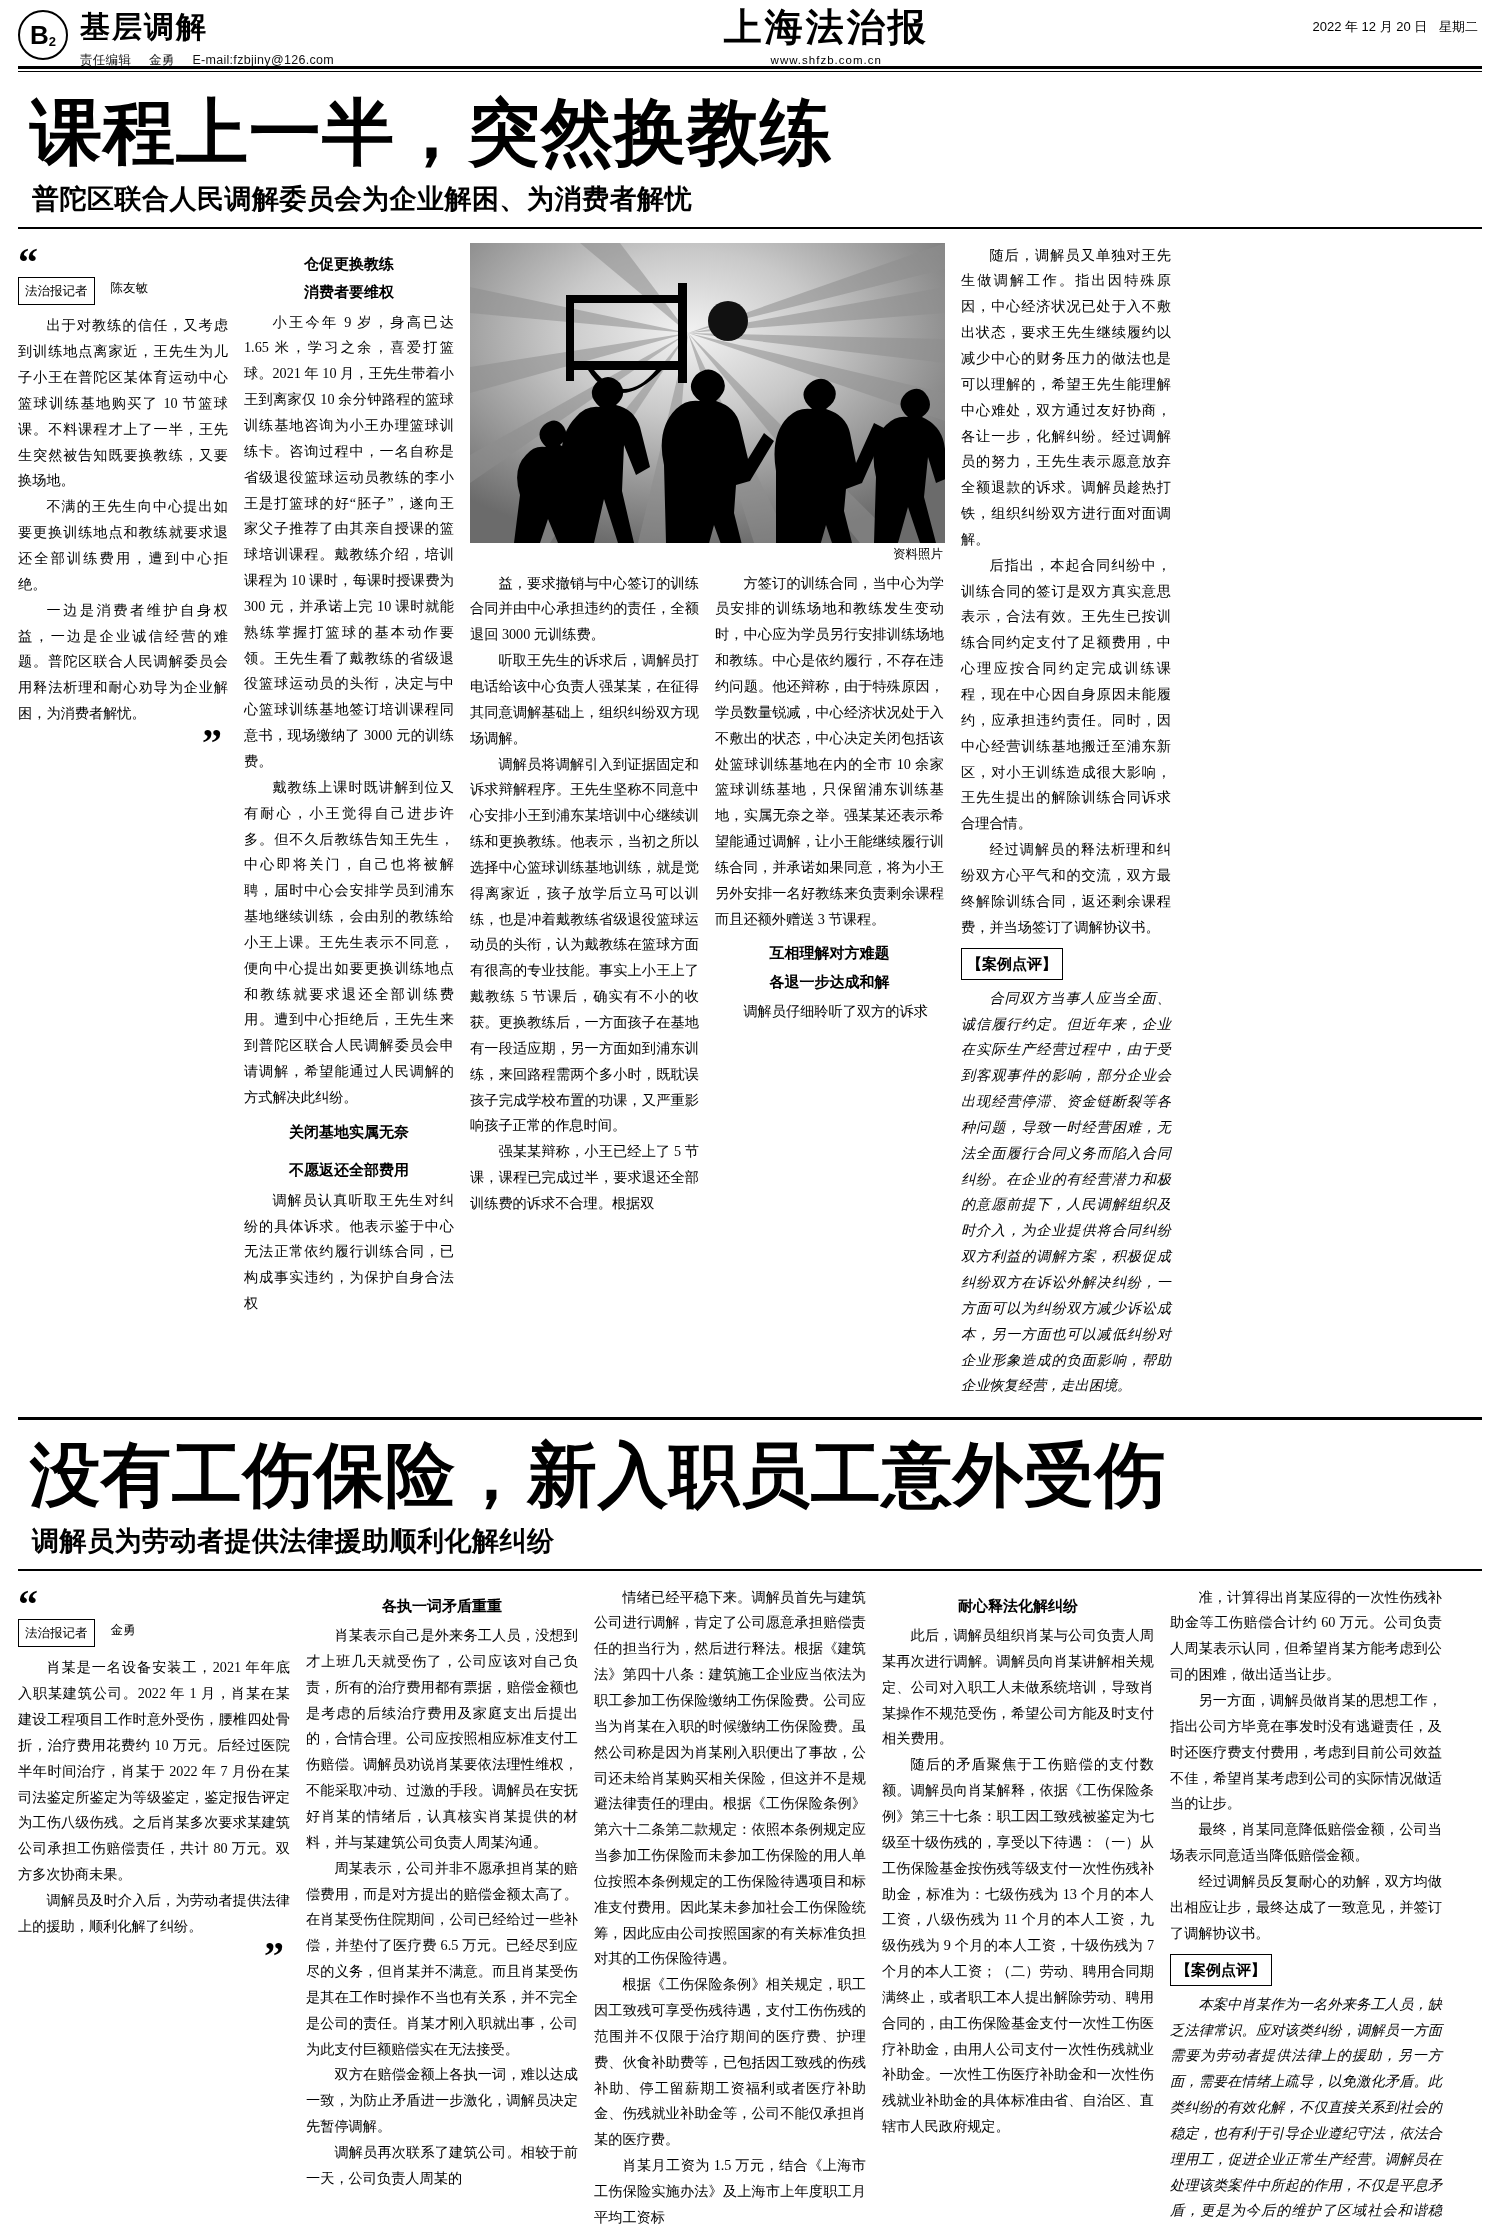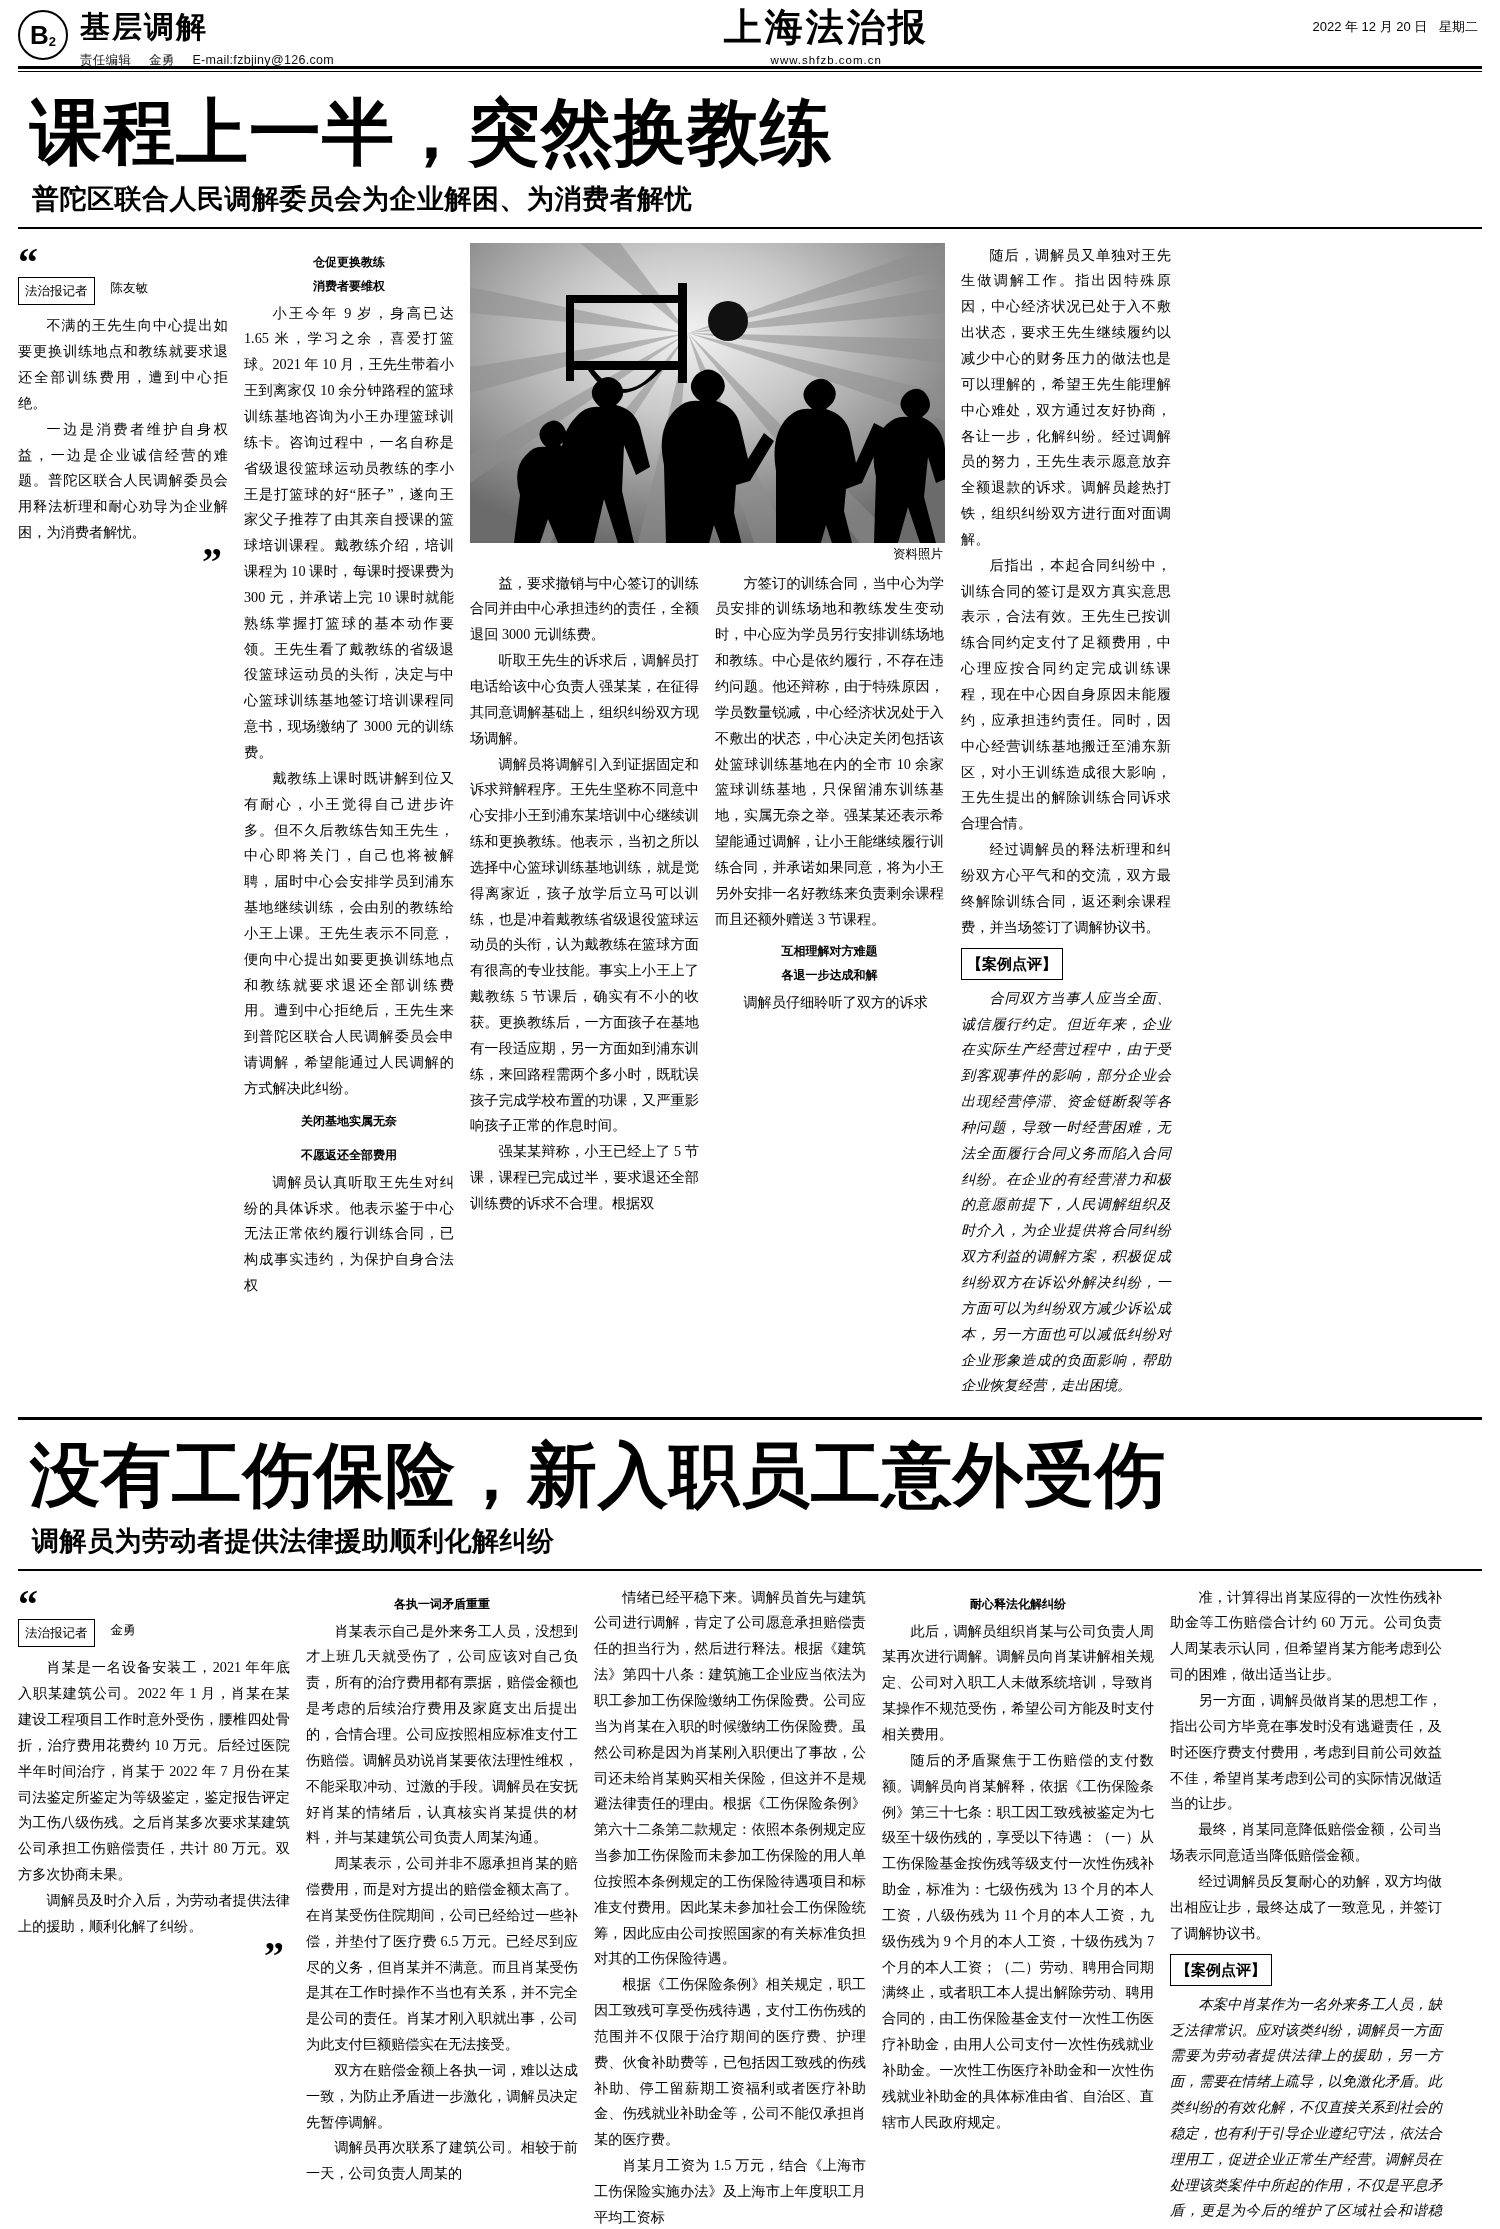--- a/index.html
+++ b/index.html
@@ -151,21 +151,21 @@
     text-align: justify;
     text-justify: inter-ideograph;
   }
   .col p {
     margin: 0 0 0 0;
     text-indent: 2em;
   }
   .colhead {
     font-family: "Liberation Sans", sans-serif;
     font-weight: bold;
-    font-size: 12px;
+    font-size: 15px;
     text-align: center;
     line-height: 1.5;
     margin: 10px 0 6px 0;
     text-indent: 0;
   }
   .byline {
     display: flex;
     align-items: flex-start;
     gap: 6px;
     margin-bottom: 8px;
@@ -283,20 +283,21 @@
     <div class="hl-rule"></div>
 
     <div class="cols">
 
       <div class="col" style="width:210px">
         <div class="bigquote">“</div>
         <div class="byline">
           <span class="reporter">法治报记者</span>
           <span class="reporter-name">陈友敏</span>
         </div>
+        <p>出于对教练的信任，又考虑到训练地点离家近，王先生为儿子小王在普陀区某体育运动中心篮球训练基地购买了 10 节篮球课。不料课程才上了一半，王先生突然被告知既要换教练，又要换场地。</p>
         <p>不满的王先生向中心提出如要更换训练地点和教练就要求退还全部训练费用，遭到中心拒绝。</p>
         <p>一边是消费者维护自身权益，一边是企业诚信经营的难题。普陀区联合人民调解委员会用释法析理和耐心劝导为企业解困，为消费者解忧。</p>
         <div class="bigquote-end">”</div>
       </div>
 
       <div class="col" style="width:210px">
         <div class="colhead">仓促更换教练</div>
         <div class="colhead" style="margin-top:0">消费者要维权</div>
         <p>小王今年 9 岁，身高已达 1.65 米，学习之余，喜爱打篮球。2021 年 10 月，王先生带着小王到离家仅 10 余分钟路程的篮球训练基地咨询为小王办理篮球训练卡。咨询过程中，一名自称是省级退役篮球运动员教练的李小王是打篮球的好“胚子”，遂向王家父子推荐了由其亲自授课的篮球培训课程。戴教练介绍，培训课程为 10 课时，每课时授课费为 300 元，并承诺上完 10 课时就能熟练掌握打篮球的基本动作要领。王先生看了戴教练的省级退役篮球运动员的头衔，决定与中心篮球训练基地签订培训课程同意书，现场缴纳了 3000 元的训练费。</p>
         <p>戴教练上课时既讲解到位又有耐心，小王觉得自己进步许多。但不久后教练告知王先生，中心即将关门，自己也将被解聘，届时中心会安排学员到浦东基地继续训练，会由别的教练给小王上课。王先生表示不同意，便向中心提出如要更换训练地点和教练就要求退还全部训练费用。遭到中心拒绝后，王先生来到普陀区联合人民调解委员会申请调解，希望能通过人民调解的方式解决此纠纷。</p>

